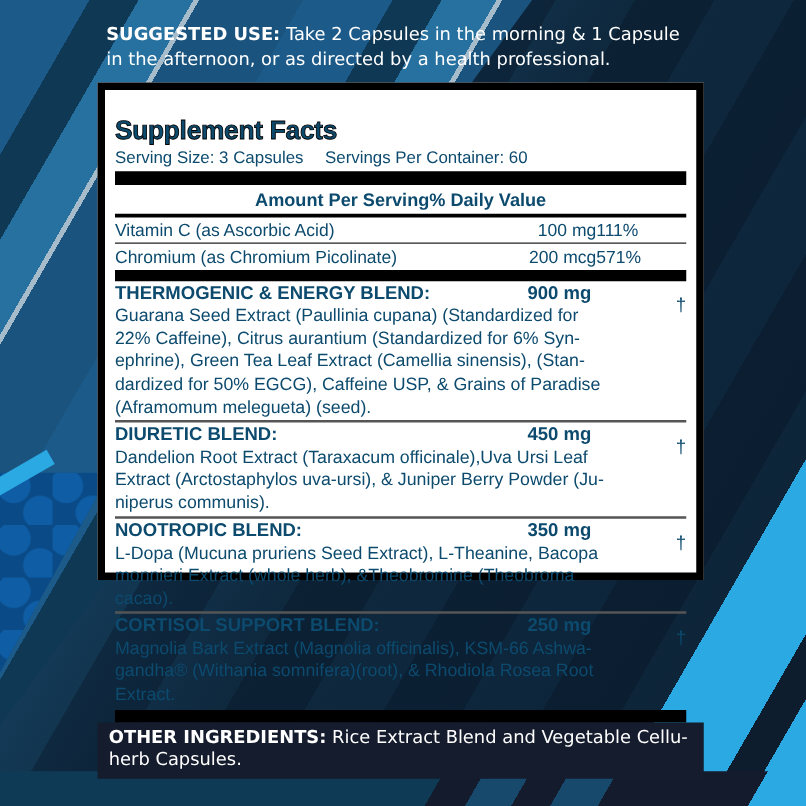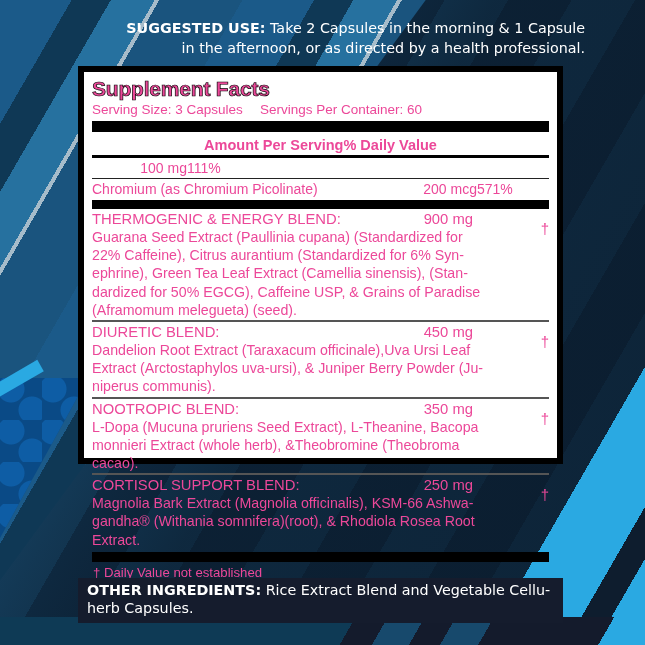--- a/index.html
+++ b/index.html
@@ -19,43 +19,43 @@
                      radial-gradient(circle at 32px 32px,#0e5da5 13px,rgba(0,0,0,0) 14px);
     background-size:42px 42px;}
   .bg-cyan-sliver{position:absolute;left:-8px;top:372px;width:52px;height:13px;
     transform:rotate(-30deg);background:#2aa9e2;}
   .bg-cyan-right{position:absolute;inset:0;
     background:linear-gradient(120deg,rgba(0,0,0,0) 0 742px,#2aa9e2 742px 812px,#0e1d2e 812px 838px,#2aa9e2 838px 980px);}
   .bg-bottom-band{position:absolute;left:0;top:617px;width:645px;height:28px;
     background:linear-gradient(120deg,#0e3a55 0 308px,#141b2c 308px 336px,#17496c 336px 368px,#141b2c 368px 395px,#17496c 395px 428px,#141b2c 428px 532px,#2aa9e2 532px 600px);}
   
   .suggested{position:absolute;left:85px;top:19px;width:500px;color:#fff;
-    font-family:"DejaVu Sans",sans-serif;font-size:14.3px;line-height:19.5px;white-space:nowrap;text-align:right;}
+    font-family:"DejaVu Sans",sans-serif;font-size:14.3px;line-height:19.5px;white-space:nowrap;}
   .suggested .b{font-weight:bold;}
   
   .panel{position:absolute;left:78px;top:66px;width:485px;height:398px;
-    background:#fff;border:6px solid #000;box-sizing:border-box;padding:4px 8px;color:#ec4899;}
+    background:#fff;border:6px solid #000;box-sizing:border-box;padding:20px 8px;color:#0c4a6e;}
   .sf-title{margin:0;font-size:21px;line-height:26px;font-weight:bold;letter-spacing:-.2px;
     -webkit-text-stroke:.7px #000;}
   .serving-row{display:flex;font-size:13.5px;line-height:16px;}
   .serving-row .s1{width:168px;}
   .bar{background:#000;}
   .bar.b1{height:11px;margin:3px 0 2px;}
   .bar.b2{height:9px;margin:1px 0 0;}
   .bar.b3{height:10px;margin:2px 0 0;}
   .cols-row{display:flex;justify-content:center;font-weight:bold;font-size:14.5px;
     padding:3px 0 2px;border-bottom:3px solid #000;}
   .nrow{display:flex;font-size:14px;line-height:16px;padding:2px 0;border-bottom:1.5px solid #222;}
   .nrow.last{border-bottom:none;}
   .nname{flex:1;}
   .namt{width:95px;text-align:right;}
   .ndv{width:72px;}
   .blend{position:relative;padding:2px 18px 1px 0;border-bottom:2px solid #555;}
   .blend.last{border-bottom:none;}
-  .blend-head{display:flex;font-weight:normal;font-size:14.8px;line-height:17px;}
+  .blend-head{display:flex;font-weight:bold;font-size:14.8px;line-height:17px;}
   .blend-amt{margin-left:auto;margin-right:58px;}
   .dagger{position:absolute;right:0;top:11px;font-size:15px;}
   .desc{font-size:14.2px;line-height:18.2px;white-space:pre;}
   .footnote{font-size:13.2px;line-height:16px;padding:3px 0 0 1px;}
   
   .other{position:absolute;left:78px;top:578px;width:485px;box-sizing:border-box;
     background:#151c2d;color:#fff;padding:4px 9px 6px;
     font-family:"DejaVu Sans",sans-serif;font-size:14.3px;line-height:17.5px;white-space:nowrap;}
   .other .b{font-weight:bold;}
 </style>
@@ -81,20 +81,21 @@
     <div class="serving-row">
       <span class="s1">Serving Size: 3 Capsules</span>
       <span>Servings Per Container: 60</span>
     </div>
     <div class="bar b1"></div>
     <div class="cols-row">
       <span>Amount Per Serving</span>
       <span>% Daily Value</span>
     </div>
     <div class="nrow">
+      <span class="nname">Vitamin C (as Ascorbic Acid)</span>
       <span class="namt">100 mg</span>
       <span class="ndv">111%</span>
     </div>
     <div class="nrow last">
       <span class="nname">Chromium (as Chromium Picolinate)</span>
       <span class="namt">200 mcg</span>
       <span class="ndv">571%</span>
     </div>
     <div class="bar b2"></div>
 

